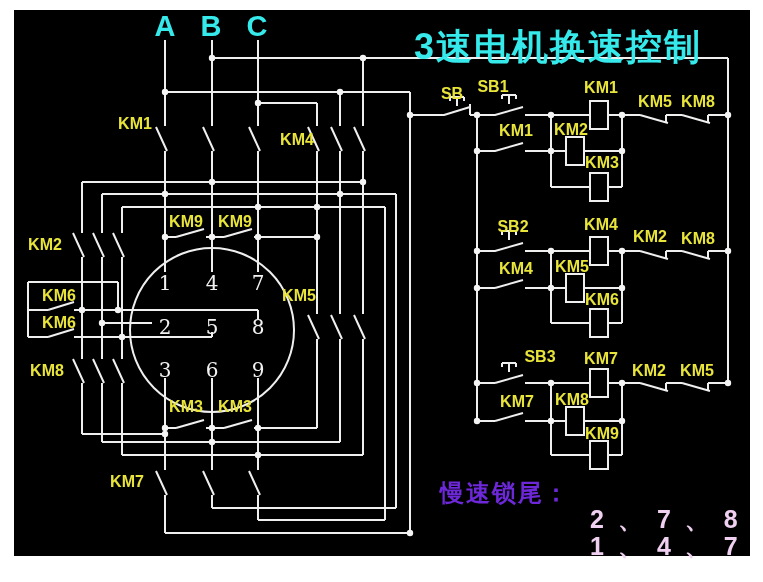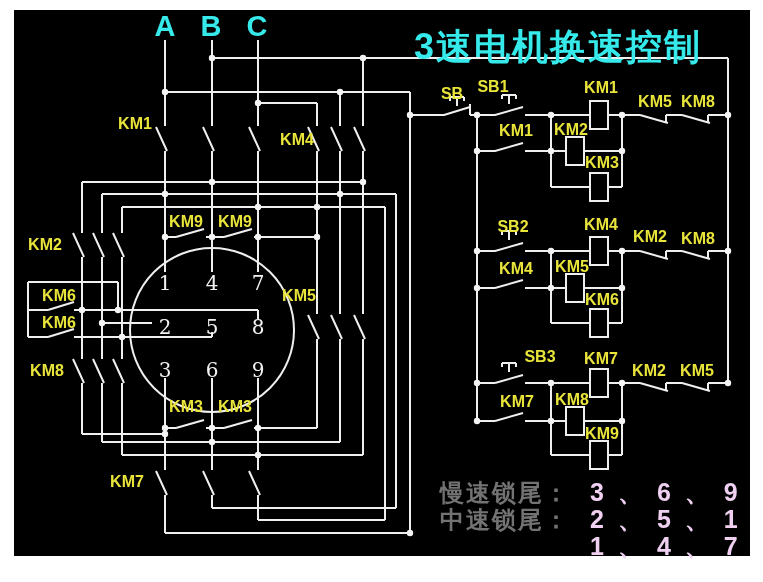--- a/index.html
+++ b/index.html
@@ -8,21 +8,21 @@
   #canvas{position:absolute;left:14px;top:10px;width:736px;height:546px;background:#000;}
   svg{position:absolute;left:0;top:0;}
   .lbl{position:absolute;transform:translate(-50%,-50%);color:#e8e43a;
        font:bold 16px "Liberation Sans",sans-serif;white-space:nowrap;z-index:3;text-align:right;}
   .phase{position:absolute;transform:translate(-50%,-50%);color:#36e9ea;
        font:bold 29px "Liberation Sans",sans-serif;z-index:3;}
   .ttl{position:absolute;transform:translate(-50%,-50%);color:#36e9ea;
        font:bold 36px "Liberation Sans",sans-serif;letter-spacing:2px;white-space:nowrap;z-index:3;margin-top:16px;}
   .num{position:absolute;transform:translate(-50%,-50%);color:#f2f2f2;
        font:20px "DejaVu Serif",serif;z-index:3;}
-  .note-label{position:absolute;color:#737373;font:bold 24px "Liberation Sans",sans-serif;
+  .note-label{position:absolute;color:#6d28d9;font:bold 24px "Liberation Sans",sans-serif;
        white-space:nowrap;z-index:3;letter-spacing:2px;text-align:right;}
   .note-values{position:absolute;color:#f0d0f0;font:bold 25px "Liberation Sans",sans-serif;
        white-space:nowrap;z-index:3;letter-spacing:14px;}
 </style>
 </head>
 <body>
 
 <div id="page">
   <div id="canvas"></div>
 
@@ -203,17 +203,15 @@
 
   <span class="lbl" style="left:540px;top:357px">SB3</span>
   <span class="lbl" style="left:601px;top:359px">KM7</span>
   <span class="lbl" style="left:649px;top:371px">KM2</span>
   <span class="lbl" style="left:697px;top:371px">KM5</span>
   <span class="lbl" style="left:517px;top:402px">KM7</span>
   <span class="lbl" style="left:572px;top:400px">KM8</span>
   <span class="lbl" style="left:602px;top:434px">KM9</span>
 
   <span class="note-label" style="left:440px;top:477px">慢速锁尾：</span>
-  <span class="note-values" style="left:590px;top:476px">3、6、9</span>
-  <span class="note-label" style="left:440px;top:504px">中速锁尾：</span>
-  <span class="note-values" style="left:590px;top:503px">2、5、1</span>
+  <span class="note-values" style="left:590px;top:503px">2、7、8</span>
   <span class="note-values" style="left:590px;top:530px">1、4、7</span>
 </div>
 
 </body></html>

